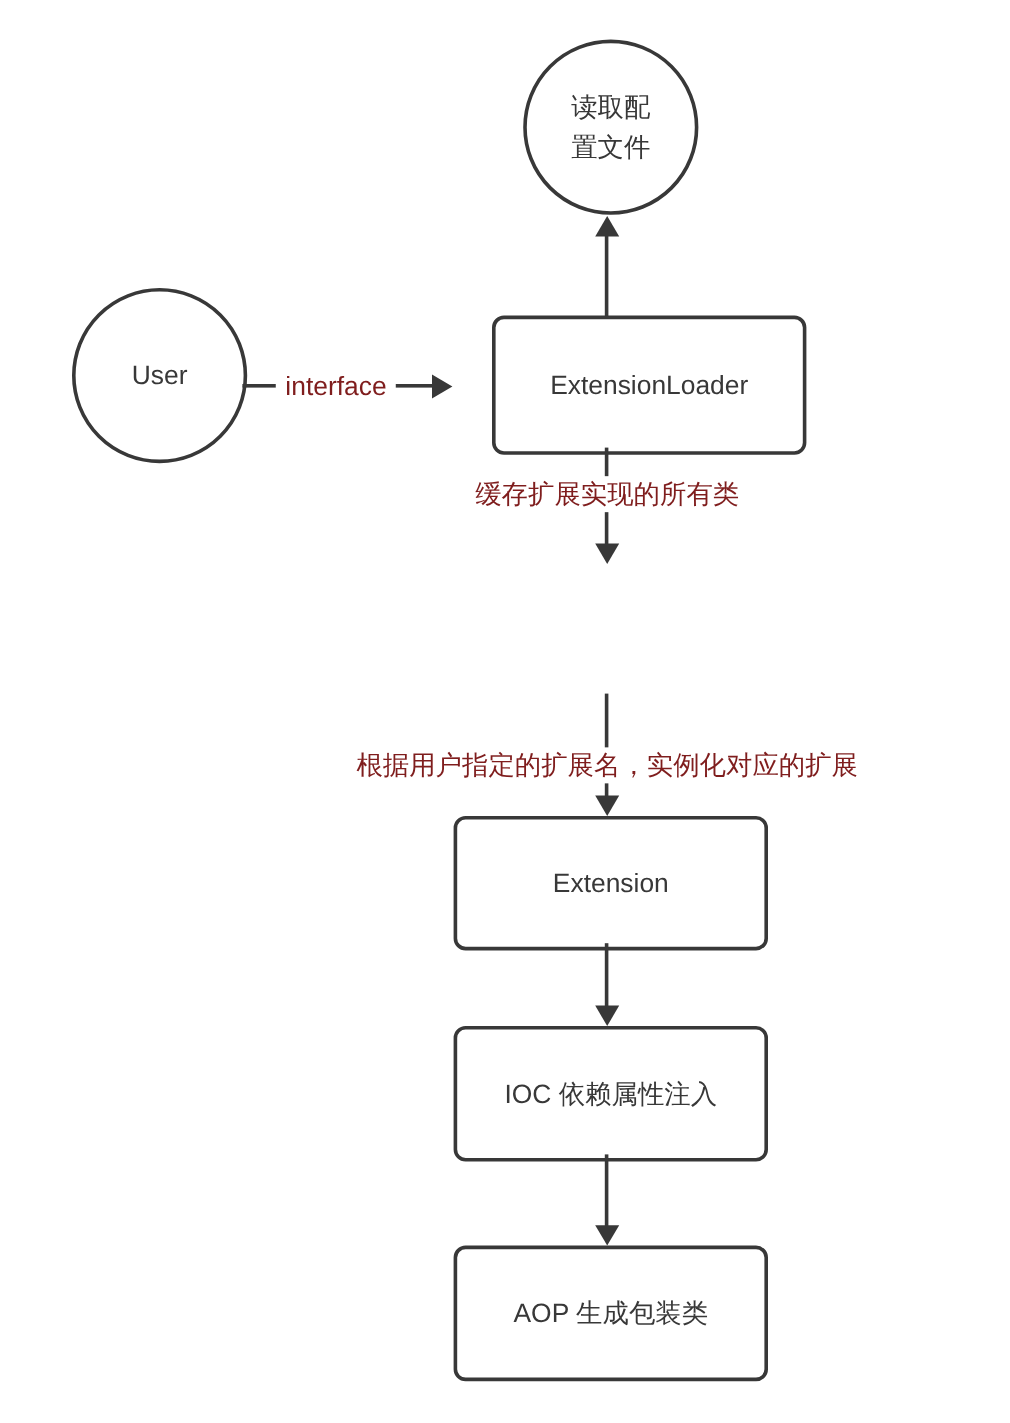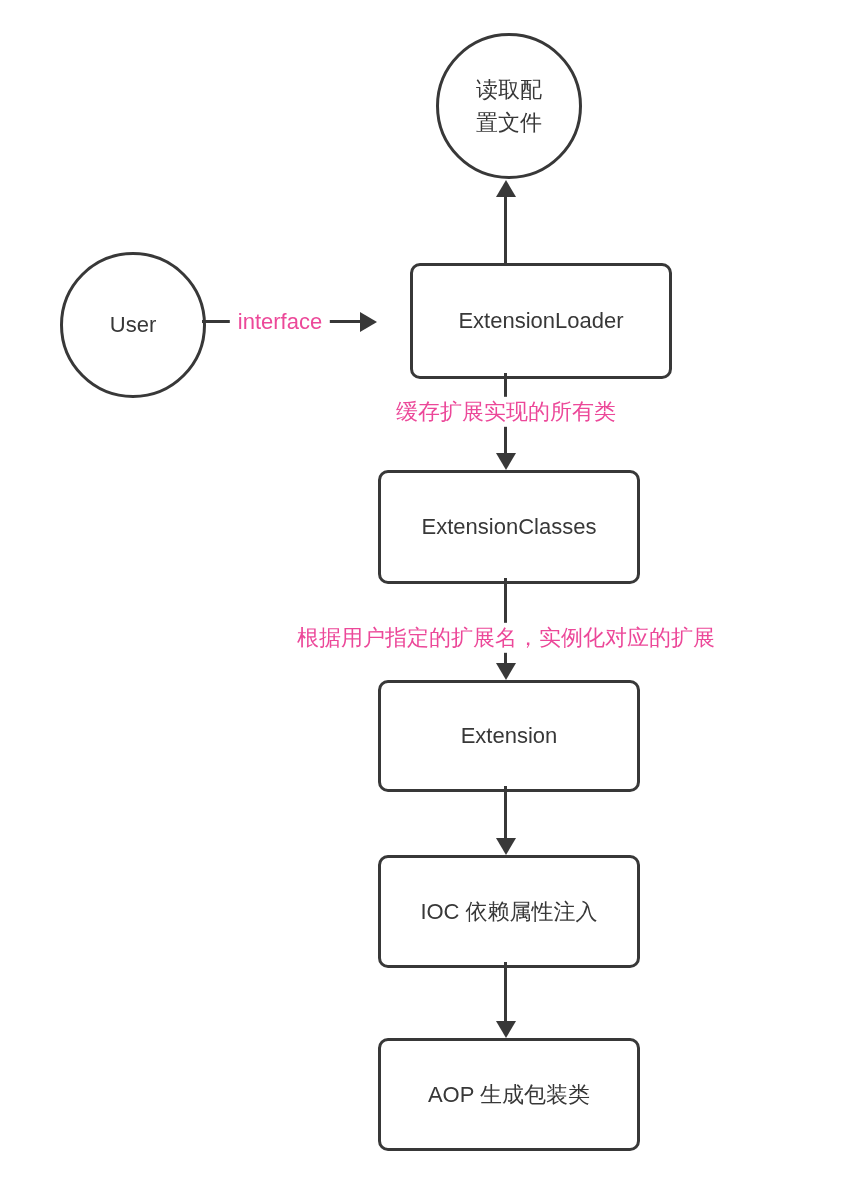--- a/index.html
+++ b/index.html
@@ -69,43 +69,40 @@
     border-left: 17px solid #383838;
   }
   .edge-label {
     position: absolute;
     transform: translate(-50%, -50%);
     background: #ffffff;
     font-size: 22px;
     white-space: nowrap;
     padding: 2px 8px;
     line-height: 1.2;
-    color: #ec4899;
+    color: #7f1d1d;
   }
 </style>
 </head>
 <body>
 
 <div class="canvas">
 
   <div class="node circle" style="left:436px; top:33px; width:140px; height:140px;">
     <span class="cfg-label">读取配置文件</span>
   </div>
 
-  <div class="node circle" style="left:60px; top:252px; width:140px; height:140px;">
+  <div class="node circle" style="left:60px; top:240px; width:140px; height:140px;">
     <span>User</span>
   </div>
 
   <div class="node box" style="left:378px; top:263px; width:256px; height:110px;margin-left:32px;">
     <span>ExtensionLoader</span>
   </div>
 
-  <div class="node box" style="left:378px; top:470px; width:256px; height:108px;">
-    <span>ExtensionClasses</span>
-  </div>
 
   <div class="node box" style="left:378px; top:855px; width:256px; height:107px;">
     <span>IOC 依赖属性注入</span>
   </div>
 
   <div class="node box" style="left:378px; top:680px; width:256px; height:106px;">
     <span>Extension</span>
   </div>
 
   <div class="node box" style="left:378px; top:1038px; width:256px; height:107px;">

